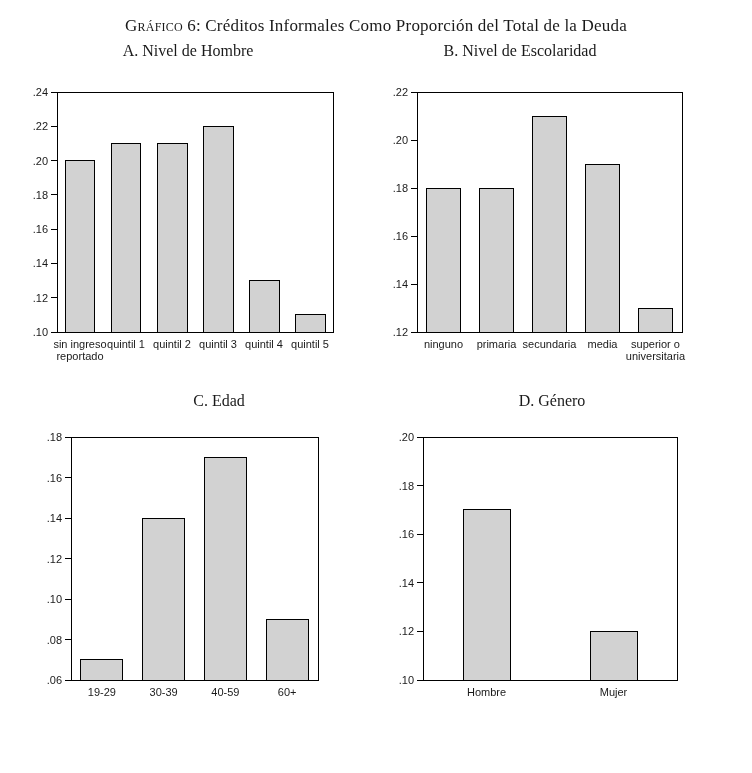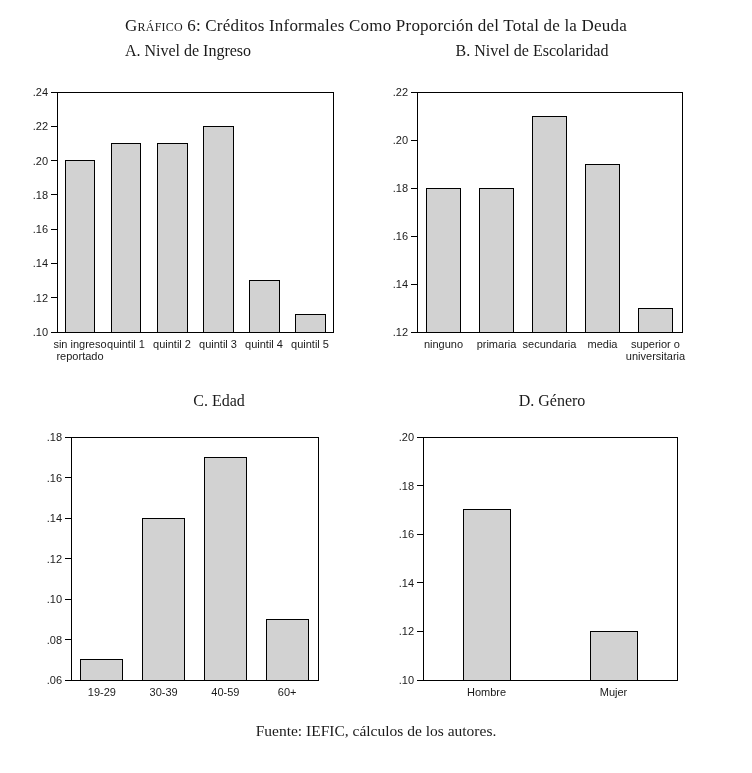--- a/index.html
+++ b/index.html
@@ -32,21 +32,21 @@
   .fig-title .sc {
     font-variant: small-caps;
   }
   .panel-title {
     position: absolute;
     text-align: center;
     font-size: 16px;
     white-space: nowrap;
   }
   .panel-title.pa { left: 0;   top: 42px;  width: 376px; }
-  .panel-title.pb { left: 344px; top: 42px;  width: 376px; }
+  .panel-title.pb { left: 332px; top: 42px;  width: 376px; }
   .panel-title.pc { left: 0;   top: 392px; width: 376px; padding-left: 31px; }
   .panel-title.pd { left: 364px; top: 392px; width: 376px; }
   svg.chart {
     position: absolute;
     overflow: visible;
   }
   svg.chart text {
     font-family: "Liberation Sans", sans-serif;
     font-size: 11px;
     fill: #1a1a1a;
@@ -62,21 +62,21 @@
 </style>
 </head>
 <body>
 
 <div class="figure">
 
   <div class="fig-title">
     <span class="sc">Gráfico</span><span> 6: Créditos Informales Como Proporción del Total de la Deuda</span>
   </div>
 
-  <div class="panel-title pa">A. Nivel de Ingreso</div>
+  <div class="panel-title pa">A. Nivel de Hombre</div>
   <div class="panel-title pb">B. Nivel de Escolaridad</div>
   <div class="panel-title pc">C. Edad</div>
   <div class="panel-title pd">D. Género</div>
 
   <svg class="chart" width="376" height="300" viewBox="0 0 376 300" style="left: 0px; top: 78px;">
       <line x1="51" y1="254" x2="57" y2="254" stroke="#000000" stroke-width="1" shape-rendering="crispEdges"></line>
       <text x="48" y="258" text-anchor="end">.10</text>
       <line x1="51" y1="219.71428571428572" x2="57" y2="219.71428571428572" stroke="#000000" stroke-width="1" shape-rendering="crispEdges"></line>
       <text x="48" y="223.71428571428572" text-anchor="end">.12</text>
       <line x1="51" y1="185.4285714285714" x2="57" y2="185.4285714285714" stroke="#000000" stroke-width="1" shape-rendering="crispEdges"></line>
@@ -168,15 +168,14 @@
       <text x="54" y="66.60000000000005" text-anchor="end">.18</text>
       <line x1="57" y1="14" x2="63" y2="14" stroke="#000000" stroke-width="1" shape-rendering="crispEdges"></line>
       <text x="54" y="18" text-anchor="end">.20</text>
       <rect x="103.0" y="86.9" width="47.0" height="170.1" fill="#d2d2d2" stroke="#000000" stroke-width="1" shape-rendering="crispEdges"></rect>
       <rect x="230.0" y="208.4" width="47.0" height="48.6" fill="#d2d2d2" stroke="#000000" stroke-width="1" shape-rendering="crispEdges"></rect>
       <text x="126.5" y="273" text-anchor="middle"><tspan x="126.5" dy="0">Hombre</tspan></text>
       <text x="253.5" y="273" text-anchor="middle"><tspan x="253.5" dy="0">Mujer</tspan></text>
       <rect x="63" y="14" width="254" height="243" fill="none" stroke="#000000" stroke-width="1" shape-rendering="crispEdges"></rect>
     </svg>
 
-  <div class="fig-source">Fuente: IEFIC, cálculos de los autores.</div>
 
 </div>
 
 </body></html>

